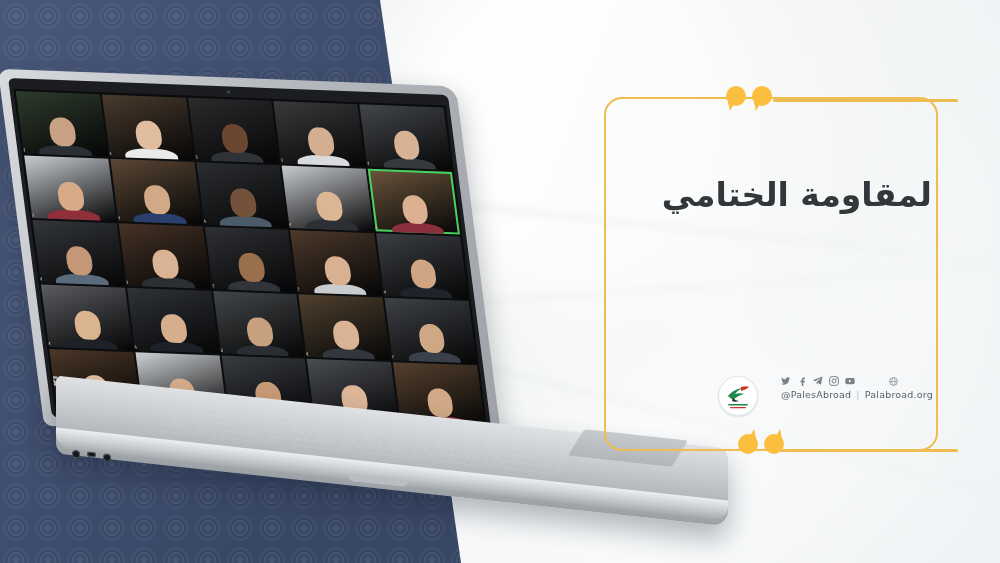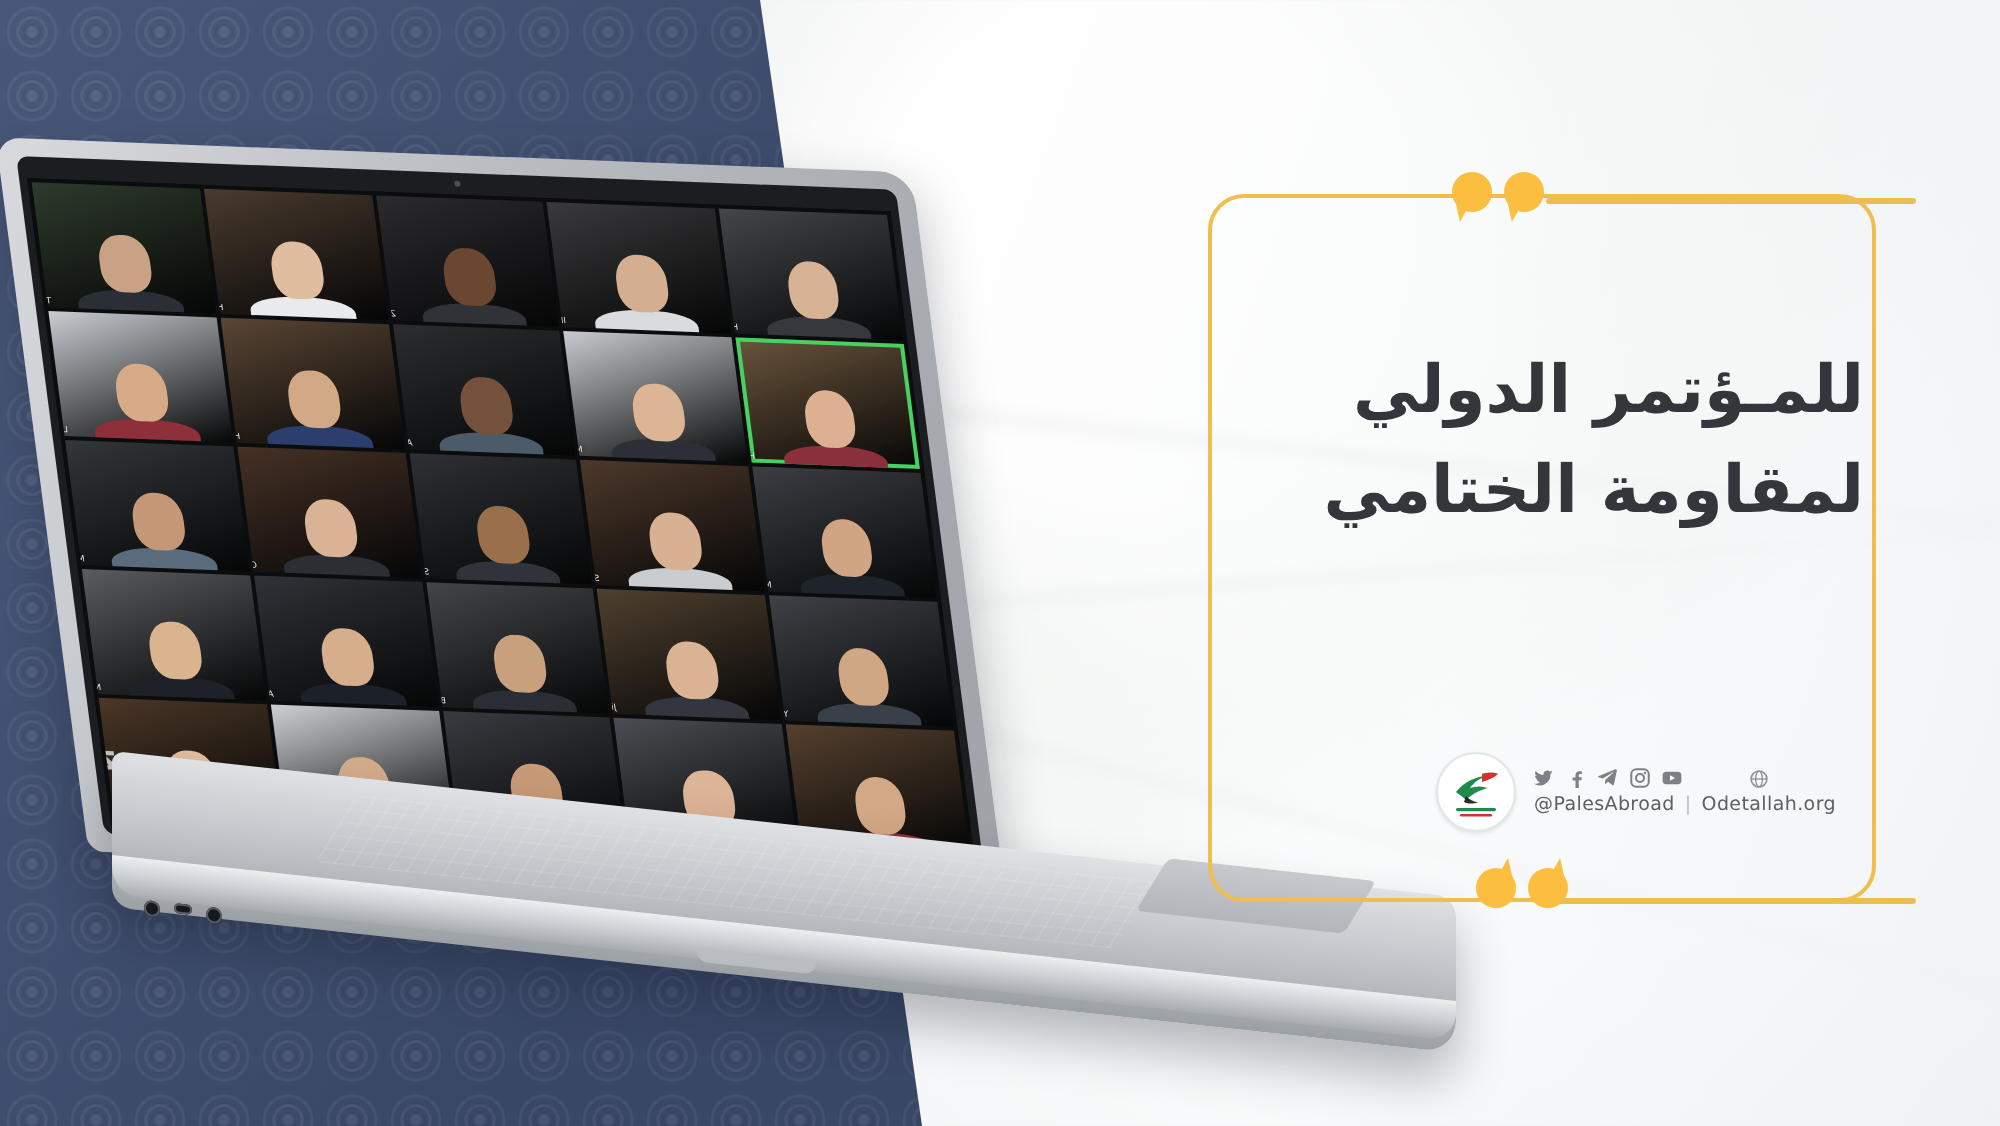--- a/index.html
+++ b/index.html
@@ -58,21 +58,21 @@
     background:#fbbe3e;clip-path:polygon(0 0,100% 0,28% 100%);}
 
   
   .headline{position:absolute;right:68px;top:170px;width:340px;
     text-align:right;direction:rtl;color:#33373c;
     font-family:"DejaVu Sans","Liberation Sans",sans-serif;
     font-size:33px;font-weight:700;line-height:1.52;letter-spacing:.5px;}
   .headline .ln{display:block;white-space:nowrap;}
 
   
-  .brand{position:absolute;left:718px;top:376px;display:flex;align-items:center;gap:9px;}
+  .brand{position:absolute;left:718px;top:376px;display:flex;gap:23px;}
   .brand-logo{width:38px;height:38px;border-radius:50%;background:#fcfdfd;
     border:1px solid #e2e6e8;position:relative;overflow:hidden;
     box-shadow:0 1px 2px rgba(0,0,0,.10);}
   .brand-logo svg{position:absolute;left:0;top:0;}
   .brand-txt{display:flex;flex-direction:column;gap:3px;}
   .soc{display:flex;align-items:center;gap:6px;height:10px;}
   .soc svg{display:block;}
   .soc .sep{width:22px;}
   .handle{font-size:9.5px;color:#5c6166;letter-spacing:.2px;display:flex;align-items:center;gap:5px;white-space:nowrap;}
   .handle .bar{color:#b9bec3;}
@@ -298,21 +298,20 @@
   <div class="quotes top">
     <span class="qmark"></span>
     <span class="qmark"></span>
   </div>
   <div class="quotes bottom">
     <span class="qmark"></span>
     <span class="qmark"></span>
   </div>
 
   <div class="headline">
-    <span class="ln">للمـؤتمر الدولي</span>
     <span class="ln">لمقاومة الختامي</span>
   </div>
 
   <div class="brand">
     <div class="brand-logo">
       <svg width="38" height="38" viewBox="0 0 38 38" aria-hidden="true">
         <circle cx="19" cy="19" r="18.5" fill="#ffffff"></circle>
         <path d="M9 19c4-5 10-8 16-8-4 1-7 3-9 6 3-1 6-1 9 0-4 1-8 3-11 6-2-2-4-3-5-4z" fill="#1f8a4c"></path>
         <path d="M22 10c3-1 6-1 8 0-2 2-5 3-8 4z" fill="#d0342c"></path>
         <path d="M14 21c2 2 4 3 6 3-2 1-5 1-7 0z" fill="#2b2b2b"></path>
@@ -343,18 +342,18 @@
         <span class="sep"></span>
         <svg width="9" height="9" viewBox="0 0 16 16">
             <circle cx="8" cy="8" r="7" fill="none" stroke="#8e9398" stroke-width="1.5"></circle>
             <ellipse cx="8" cy="8" rx="3" ry="7" fill="none" stroke="#8e9398" stroke-width="1.2"></ellipse>
             <path d="M1.2 8h13.6" stroke="#8e9398" stroke-width="1.2"></path>
           </svg>
       </div>
       <div class="handle">
         <span>@PalesAbroad</span>
         <span class="bar">|</span>
-        <span>Odetallah.org</span>
+        <span>Palabroad.org</span>
       </div>
     </div>
   </div>
 
 </div>
 
 </body></html>

